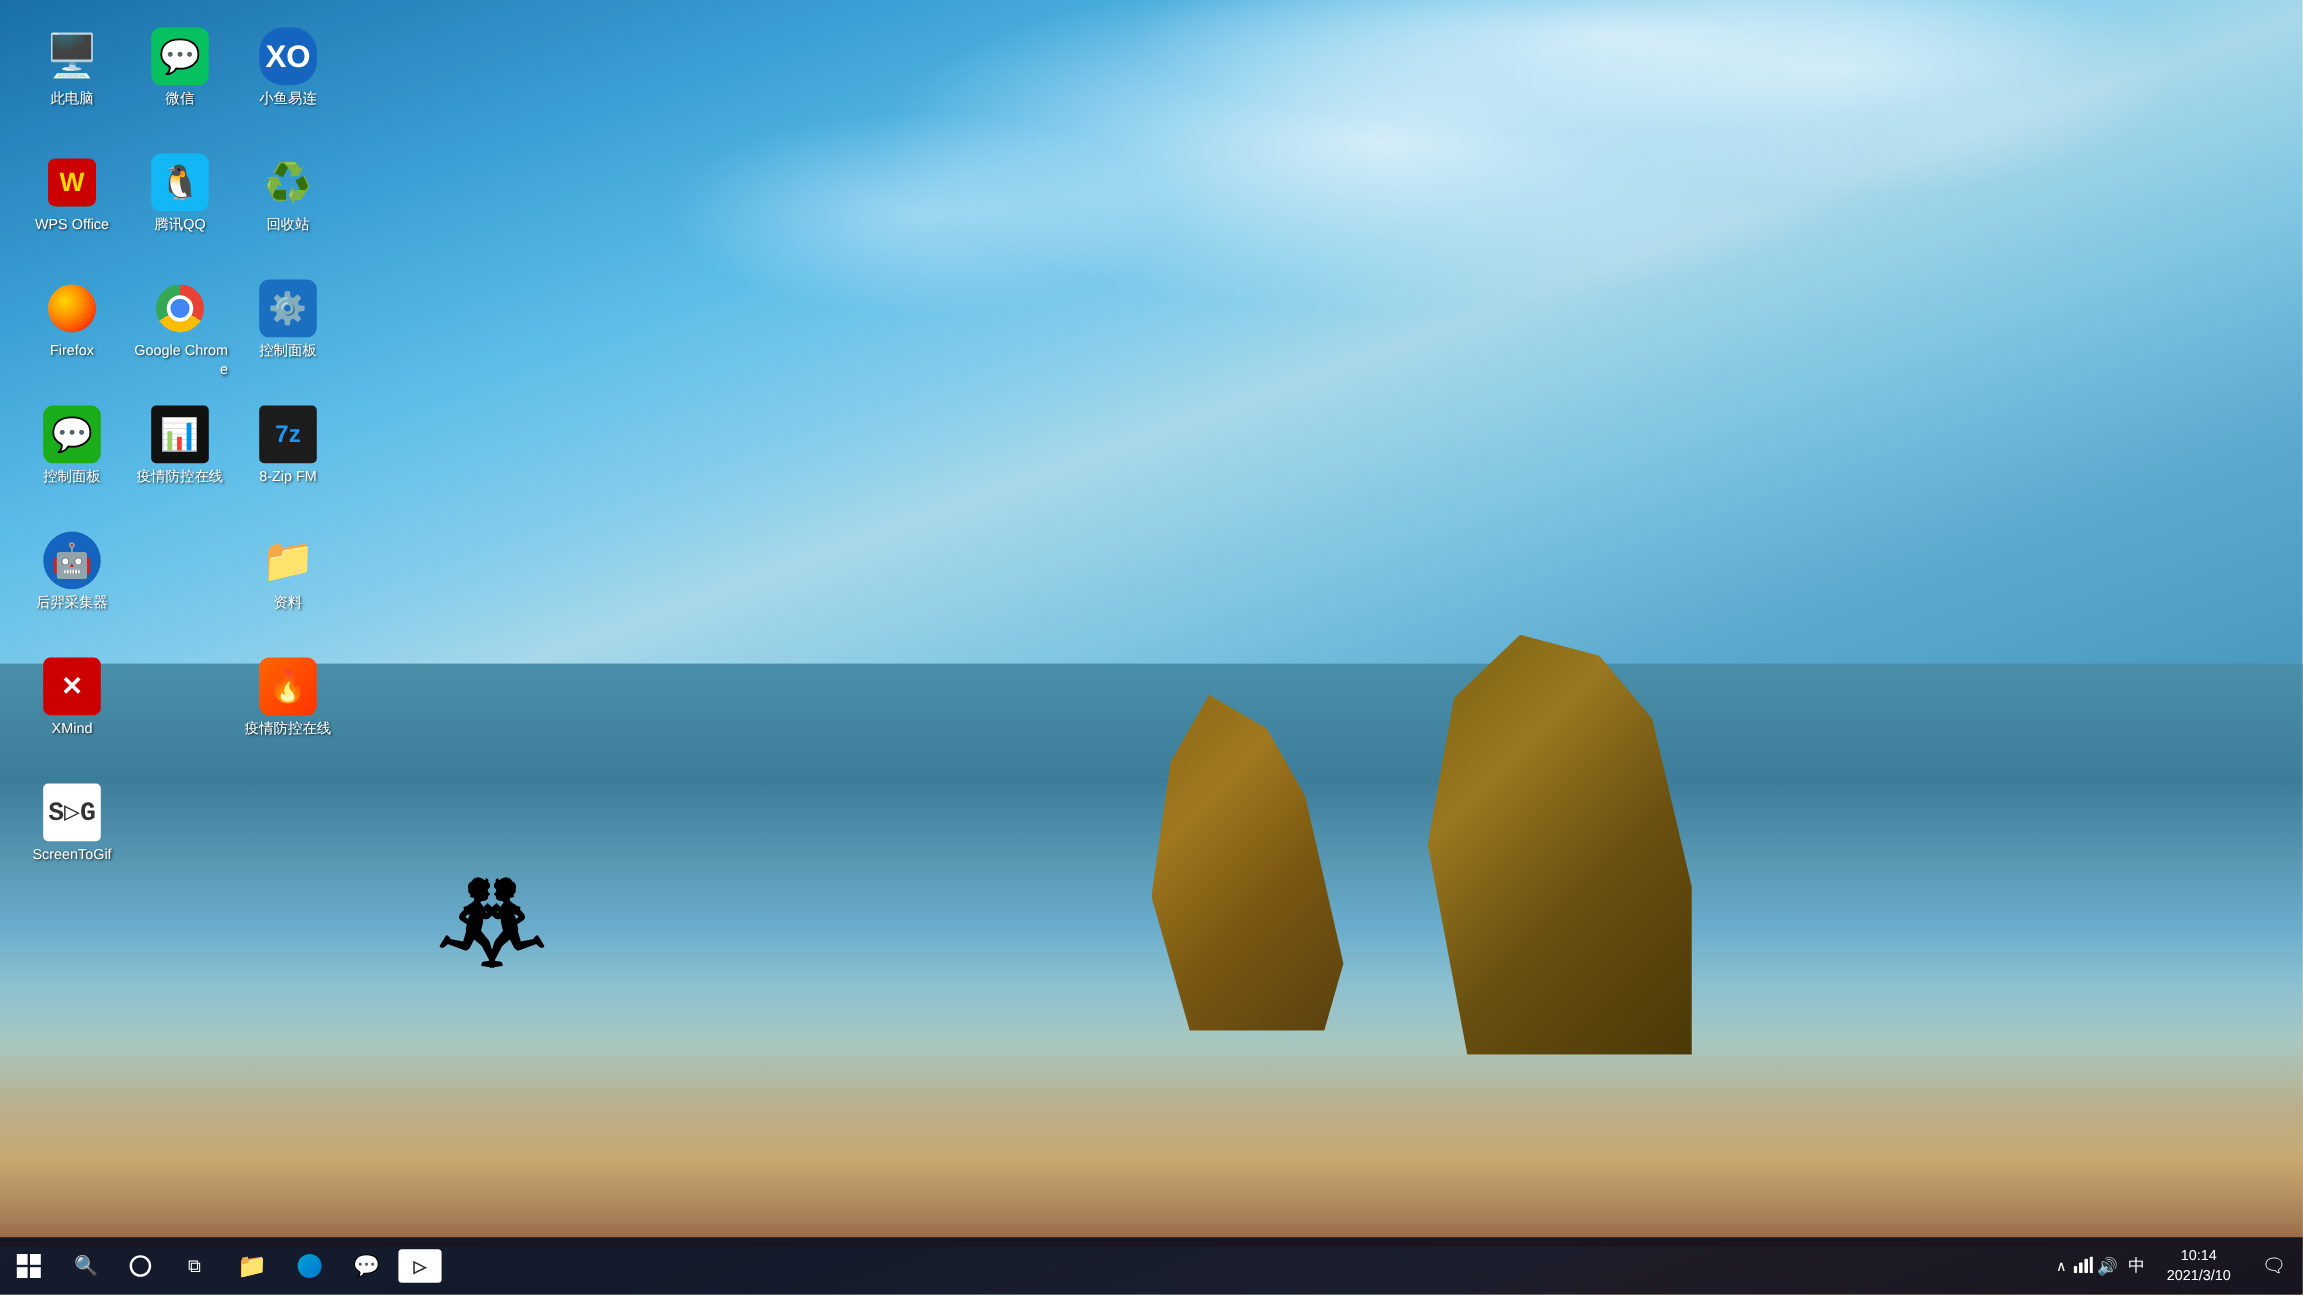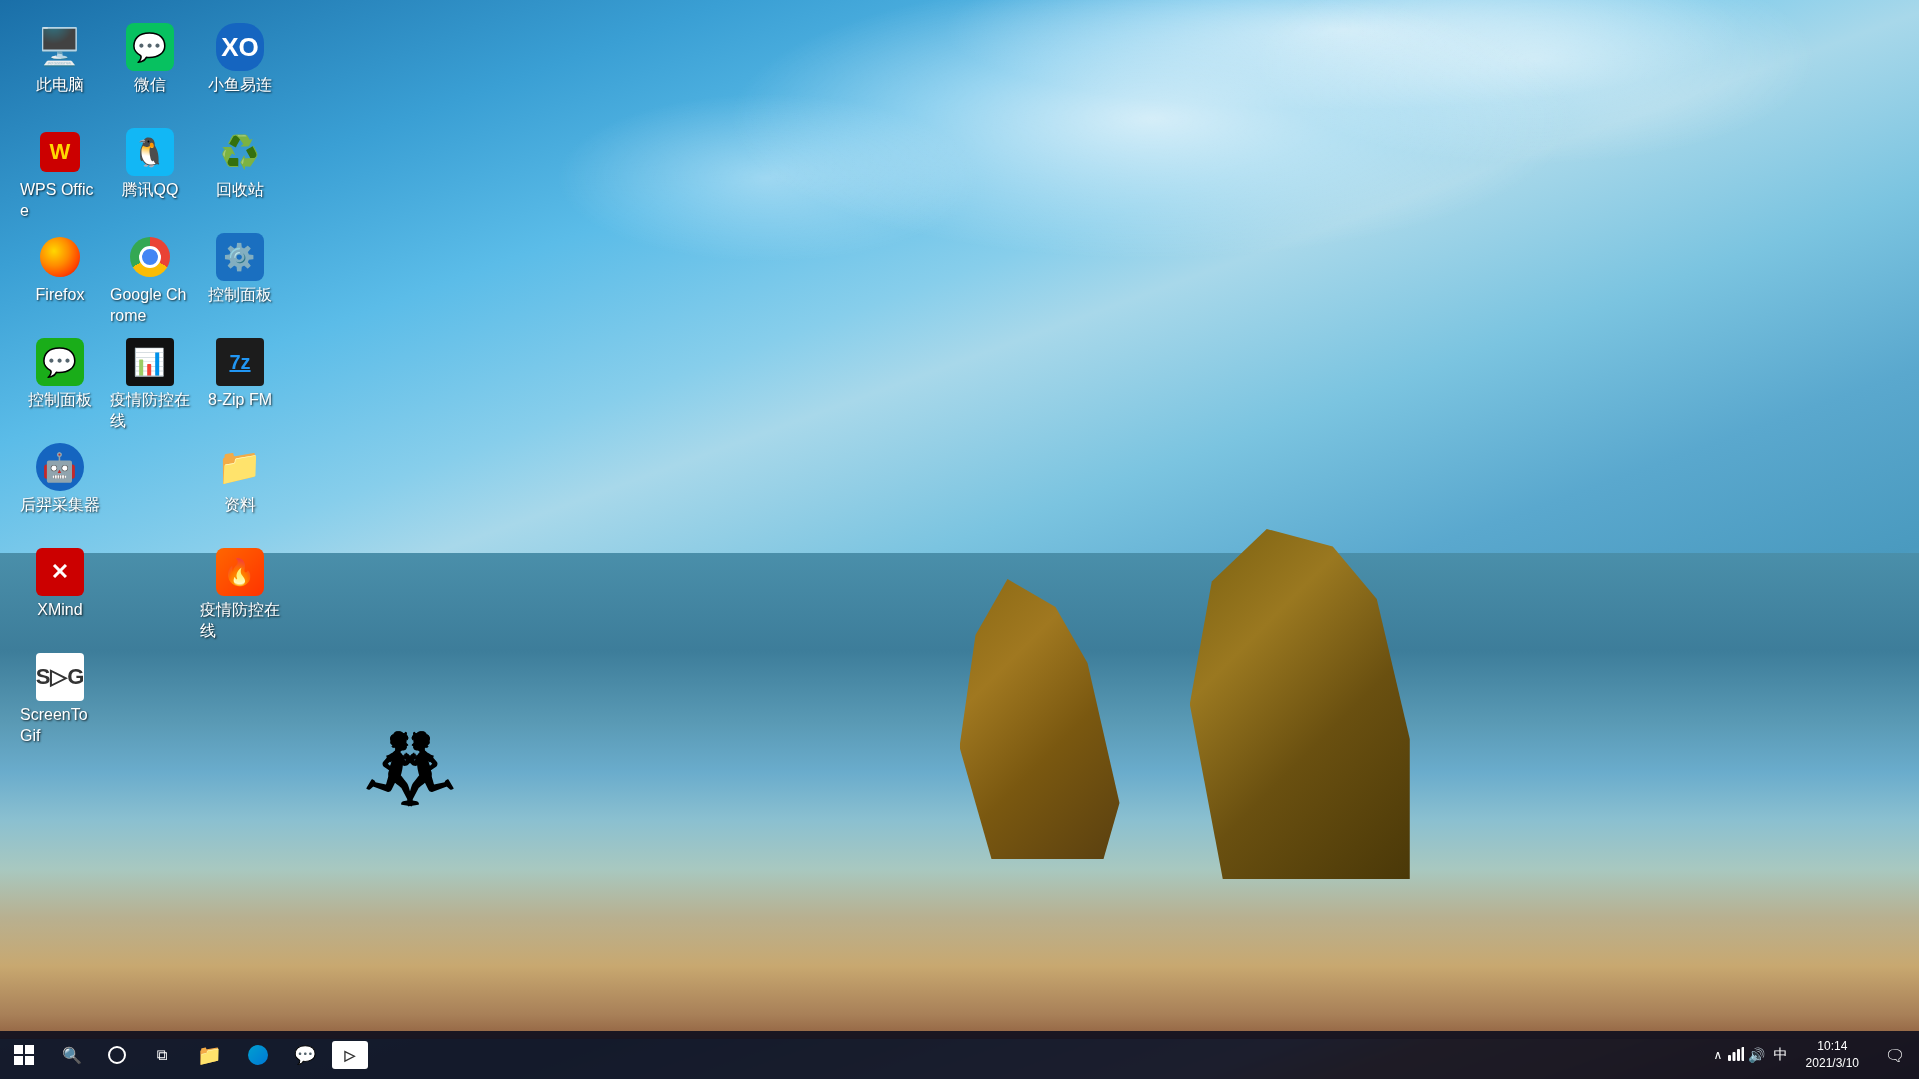--- a/index.html
+++ b/index.html
@@ -139,22 +139,22 @@
       align-items: center;
       justify-content: center;
       margin-bottom: 4px;
       font-size: 36px;
       border-radius: 4px;
       flex-shrink: 0;
     }
 
     .icon-label {
       color: white;
-      font-size: 16px;
-      text-align: left;
+      font-size: 12px;
+      text-align: right;
       text-shadow: 1px 1px 2px rgba(0,0,0,0.8);
       line-height: 1.3;
       word-break: break-all;
     }
 
     
     #taskbar {
       position: absolute;
       bottom: 0; left: 0; right: 0;
       height: 48px;
@@ -229,21 +229,21 @@
       display: flex;
       align-items: center;
       justify-content: center;
       cursor: pointer;
       color: white;
       font-size: 16px;
     }
     .icon-wechat-bg { background: #07C160; border-radius: 8px; }
     .icon-qq-bg { background: #12B7F5; border-radius: 8px; }
     .icon-ctrl-bg { border-radius: 8px; background: #1a6fc0; }
-    .icon-7z-bg { background: #1c1c1c; border-radius: 4px; color: #2196F3; font-weight: bold; font-size: 20px; text-decoration: underline; }
+    .icon-7z-bg { background: #1c1c1c; border-radius: 4px; color: #2196F3; font-weight: bold; font-size: 20px; }
     .icon-firewall-bg { background: linear-gradient(135deg, #FF6600, #FF3300); border-radius: 8px; }
     .icon-corpwechat-bg { background: #1aad19; border-radius: 8px; }
     .icon-easylink-bg { background: #1565C0; border-radius: 20px; color: white; }
     .icon-yiqing-bg { background: #111; border-radius: 4px; }
 
     
     .chrome-icon {
       width: 40px; height: 40px;
       border-radius: 50%;
       position: relative;
@@ -413,21 +413,21 @@
     </div>
 
     <div class="desktop-icon" style="visibility:hidden;"></div>
 
     <div class="desktop-icon">
       <div class="icon-img icon-firewall-bg" style="font-size:26px; width:48px; height:48px; display:flex; align-items:center; justify-content:center; background:linear-gradient(135deg,#FF6600,#FF3300); border-radius:8px;">🔥</div>
       <span class="icon-label">疫情防控在线</span>
     </div>
 
     <div class="desktop-icon">
-      <div class="icon-img" style="font-size:22px; width:48px; height:48px; display:flex; align-items:center; justify-content:center; background:white; border-radius:4px; color:#333; font-weight:bold;">S▷G</div>
+      <div class="icon-img" style="font-size:22px; width:48px; height:48px; display:flex; align-items:center; justify-content:center; background:white; border-radius:4px; color:#333; font-weight:bold;font-family:Liberation Mono, monospace;">S▷G</div>
       <span class="icon-label">ScreenToGif</span>
     </div>
   </div>
 
   <div id="taskbar">
 
     <div id="start-button">
       <div class="start-logo">
         <span></span>
         <span></span>

